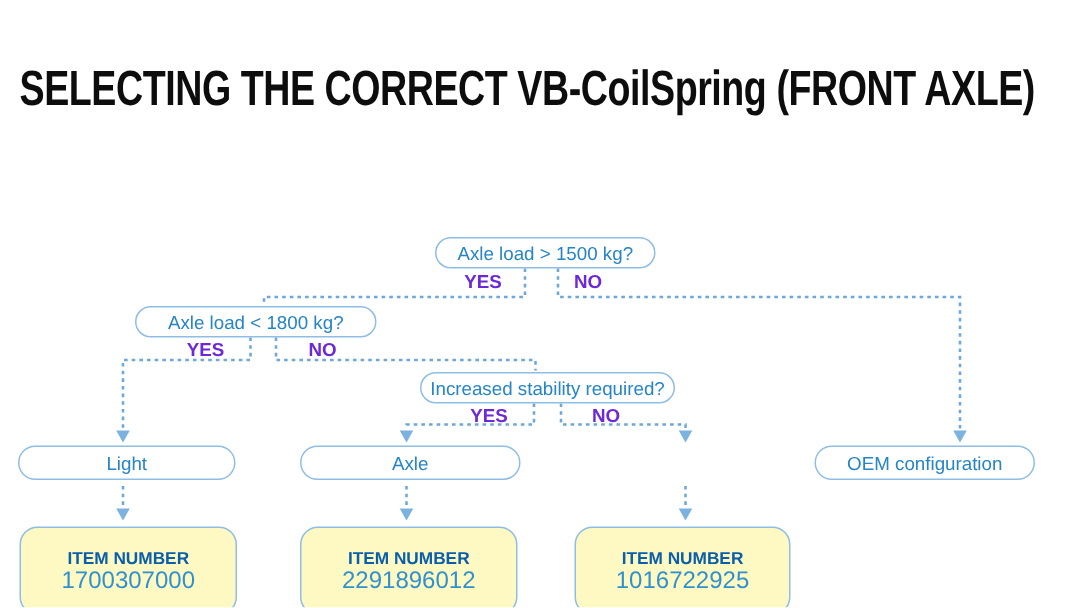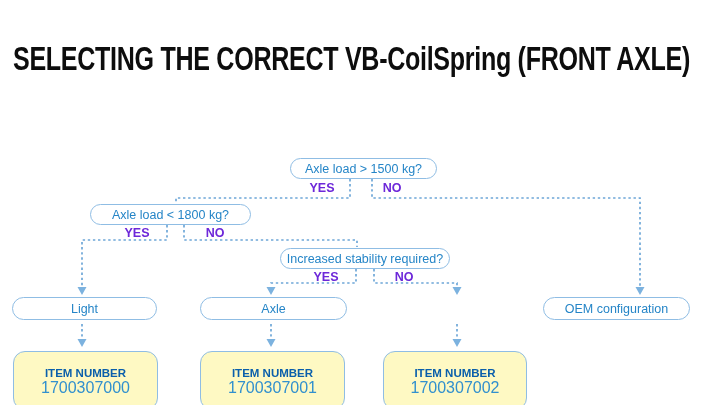--- a/index.html
+++ b/index.html
@@ -84,21 +84,21 @@
     <div class="pill result" style="left:12px;top:261px;width:145px;">Light</div>
     <div class="pill result" style="left:200px;top:261px;width:147px;">Axle</div>
     <div class="pill result" style="left:543px;top:261px;width:147px;">OEM configuration</div>
 
     <div class="item-box" style="left:13px;width:145px;">
       <div class="item-label">ITEM NUMBER</div>
       <div class="item-number">1700307000</div>
     </div>
     <div class="item-box" style="left:200px;width:145px;">
       <div class="item-label">ITEM NUMBER</div>
-      <div class="item-number">1700307001</div>
+      <div class="item-number">2291896012</div>
     </div>
     <div class="item-box" style="left:383px;width:144px;">
       <div class="item-label">ITEM NUMBER</div>
-      <div class="item-number">1700307002</div>
+      <div class="item-number">1016722925</div>
     </div>
 
   </div>
 </div>
 
 </body></html>

